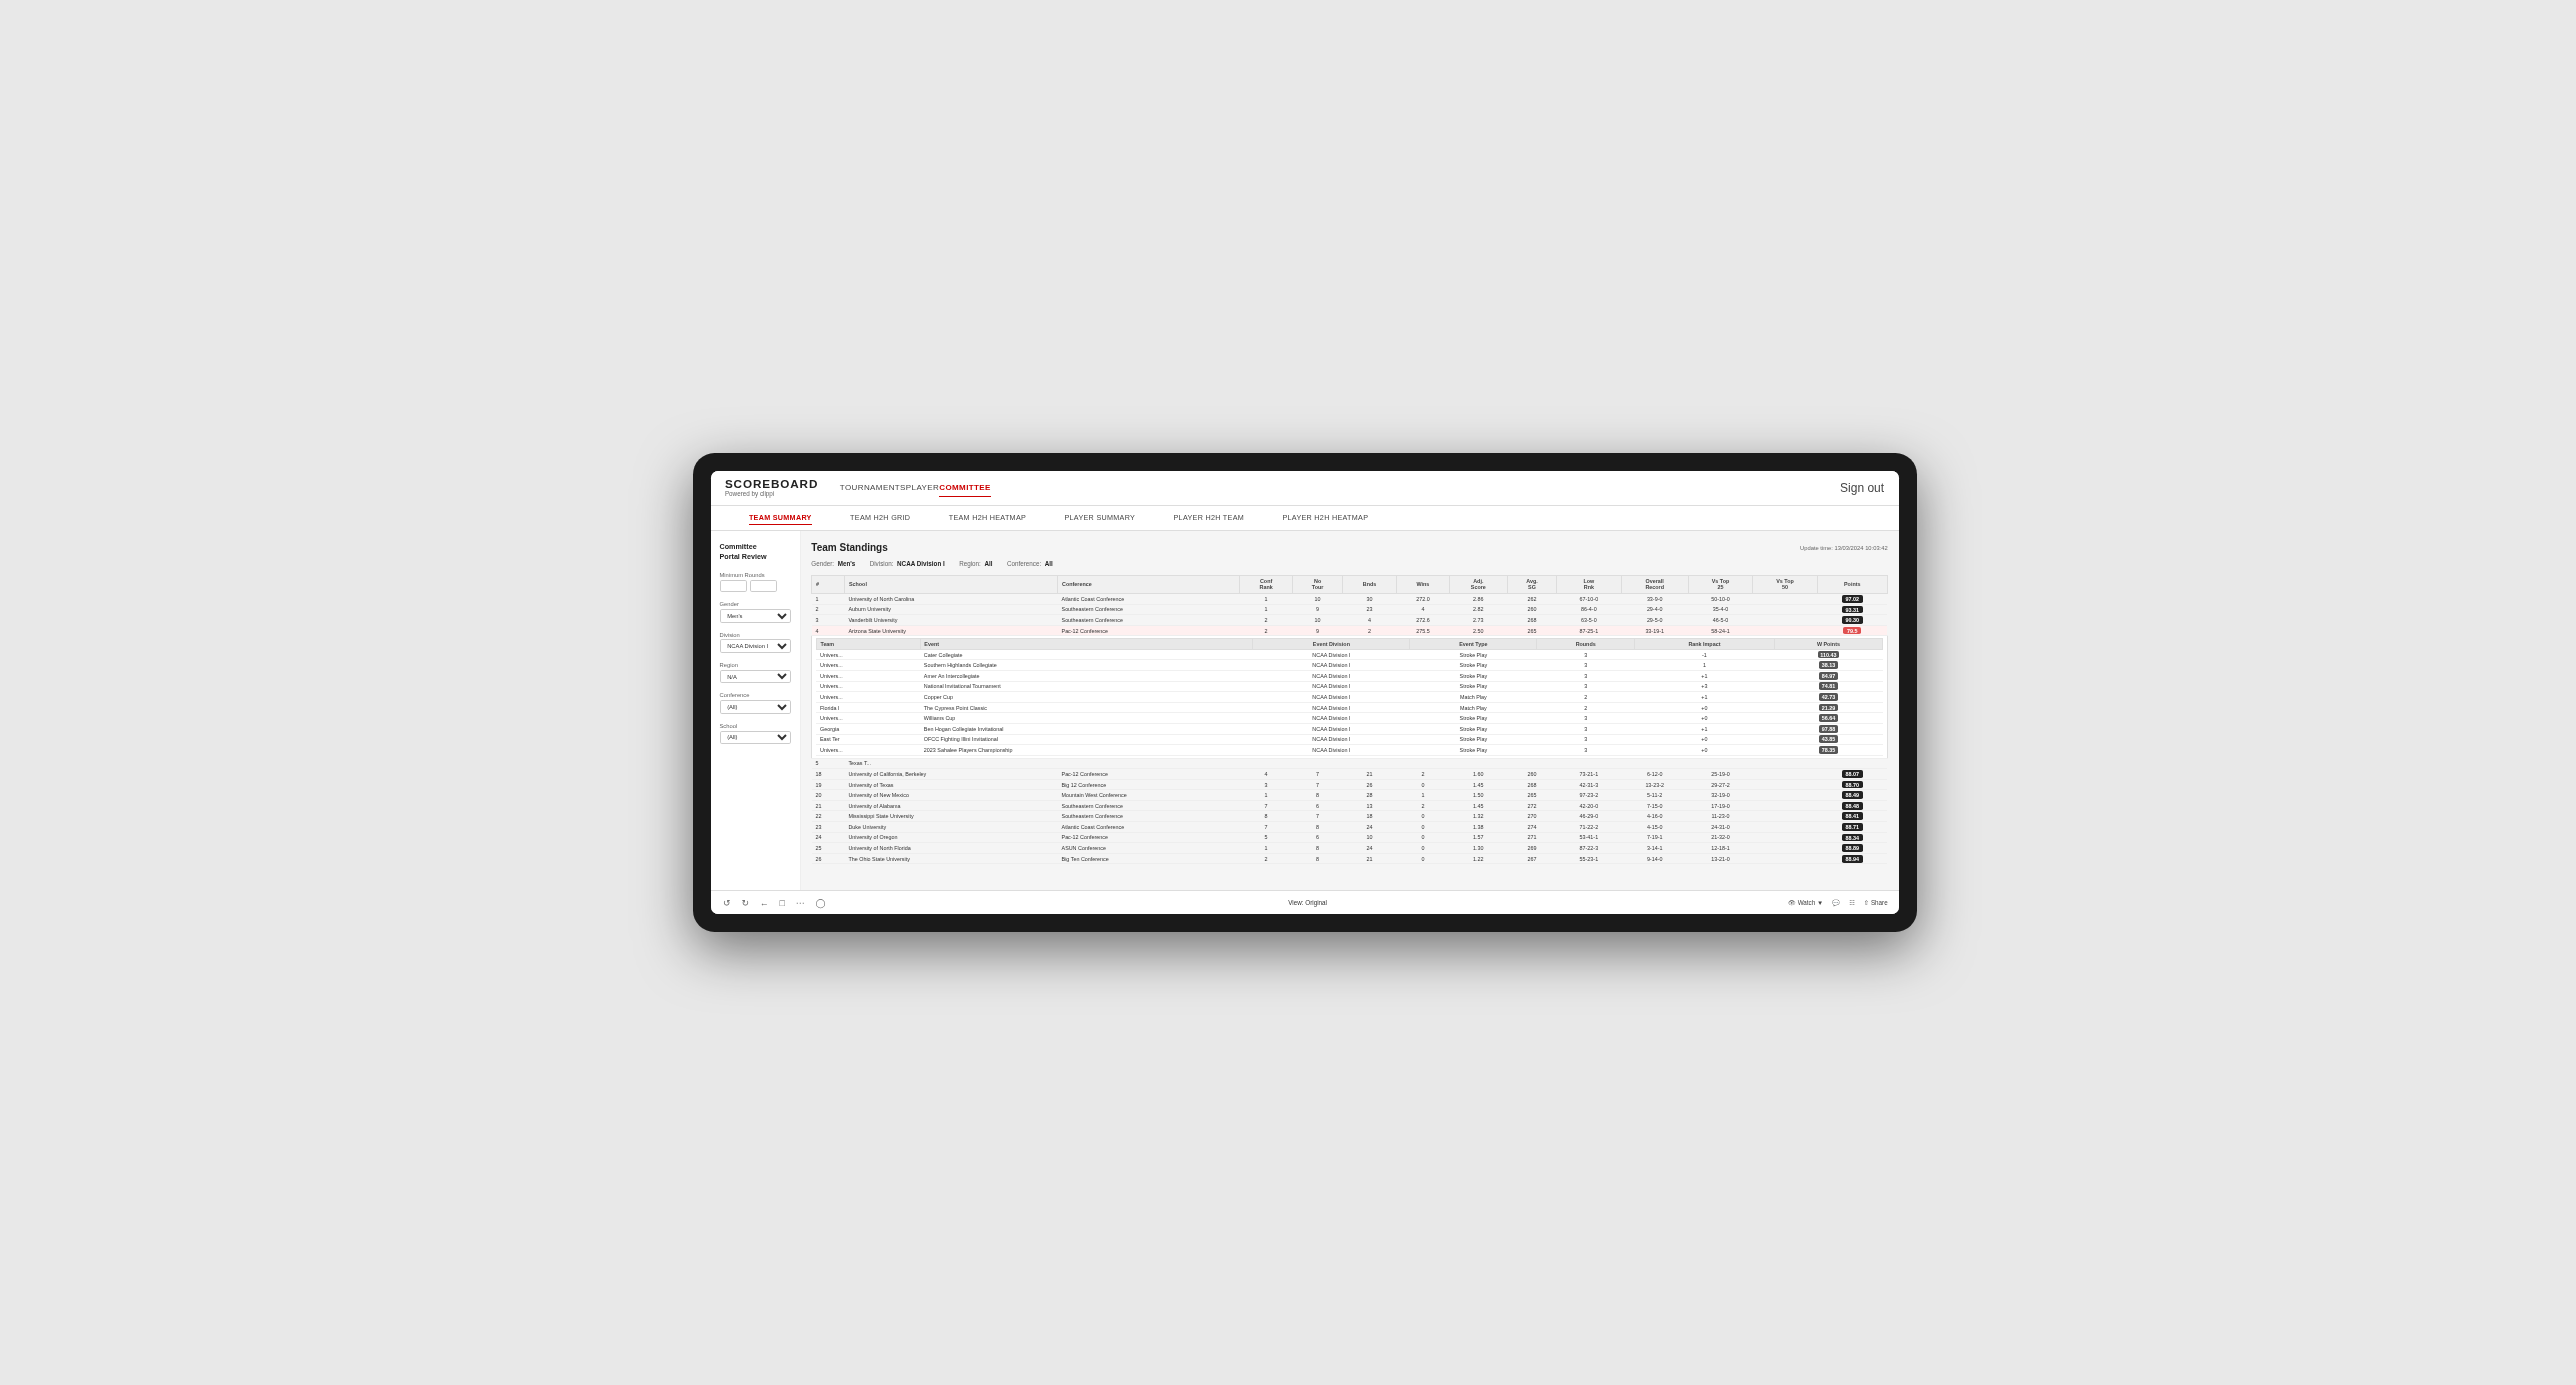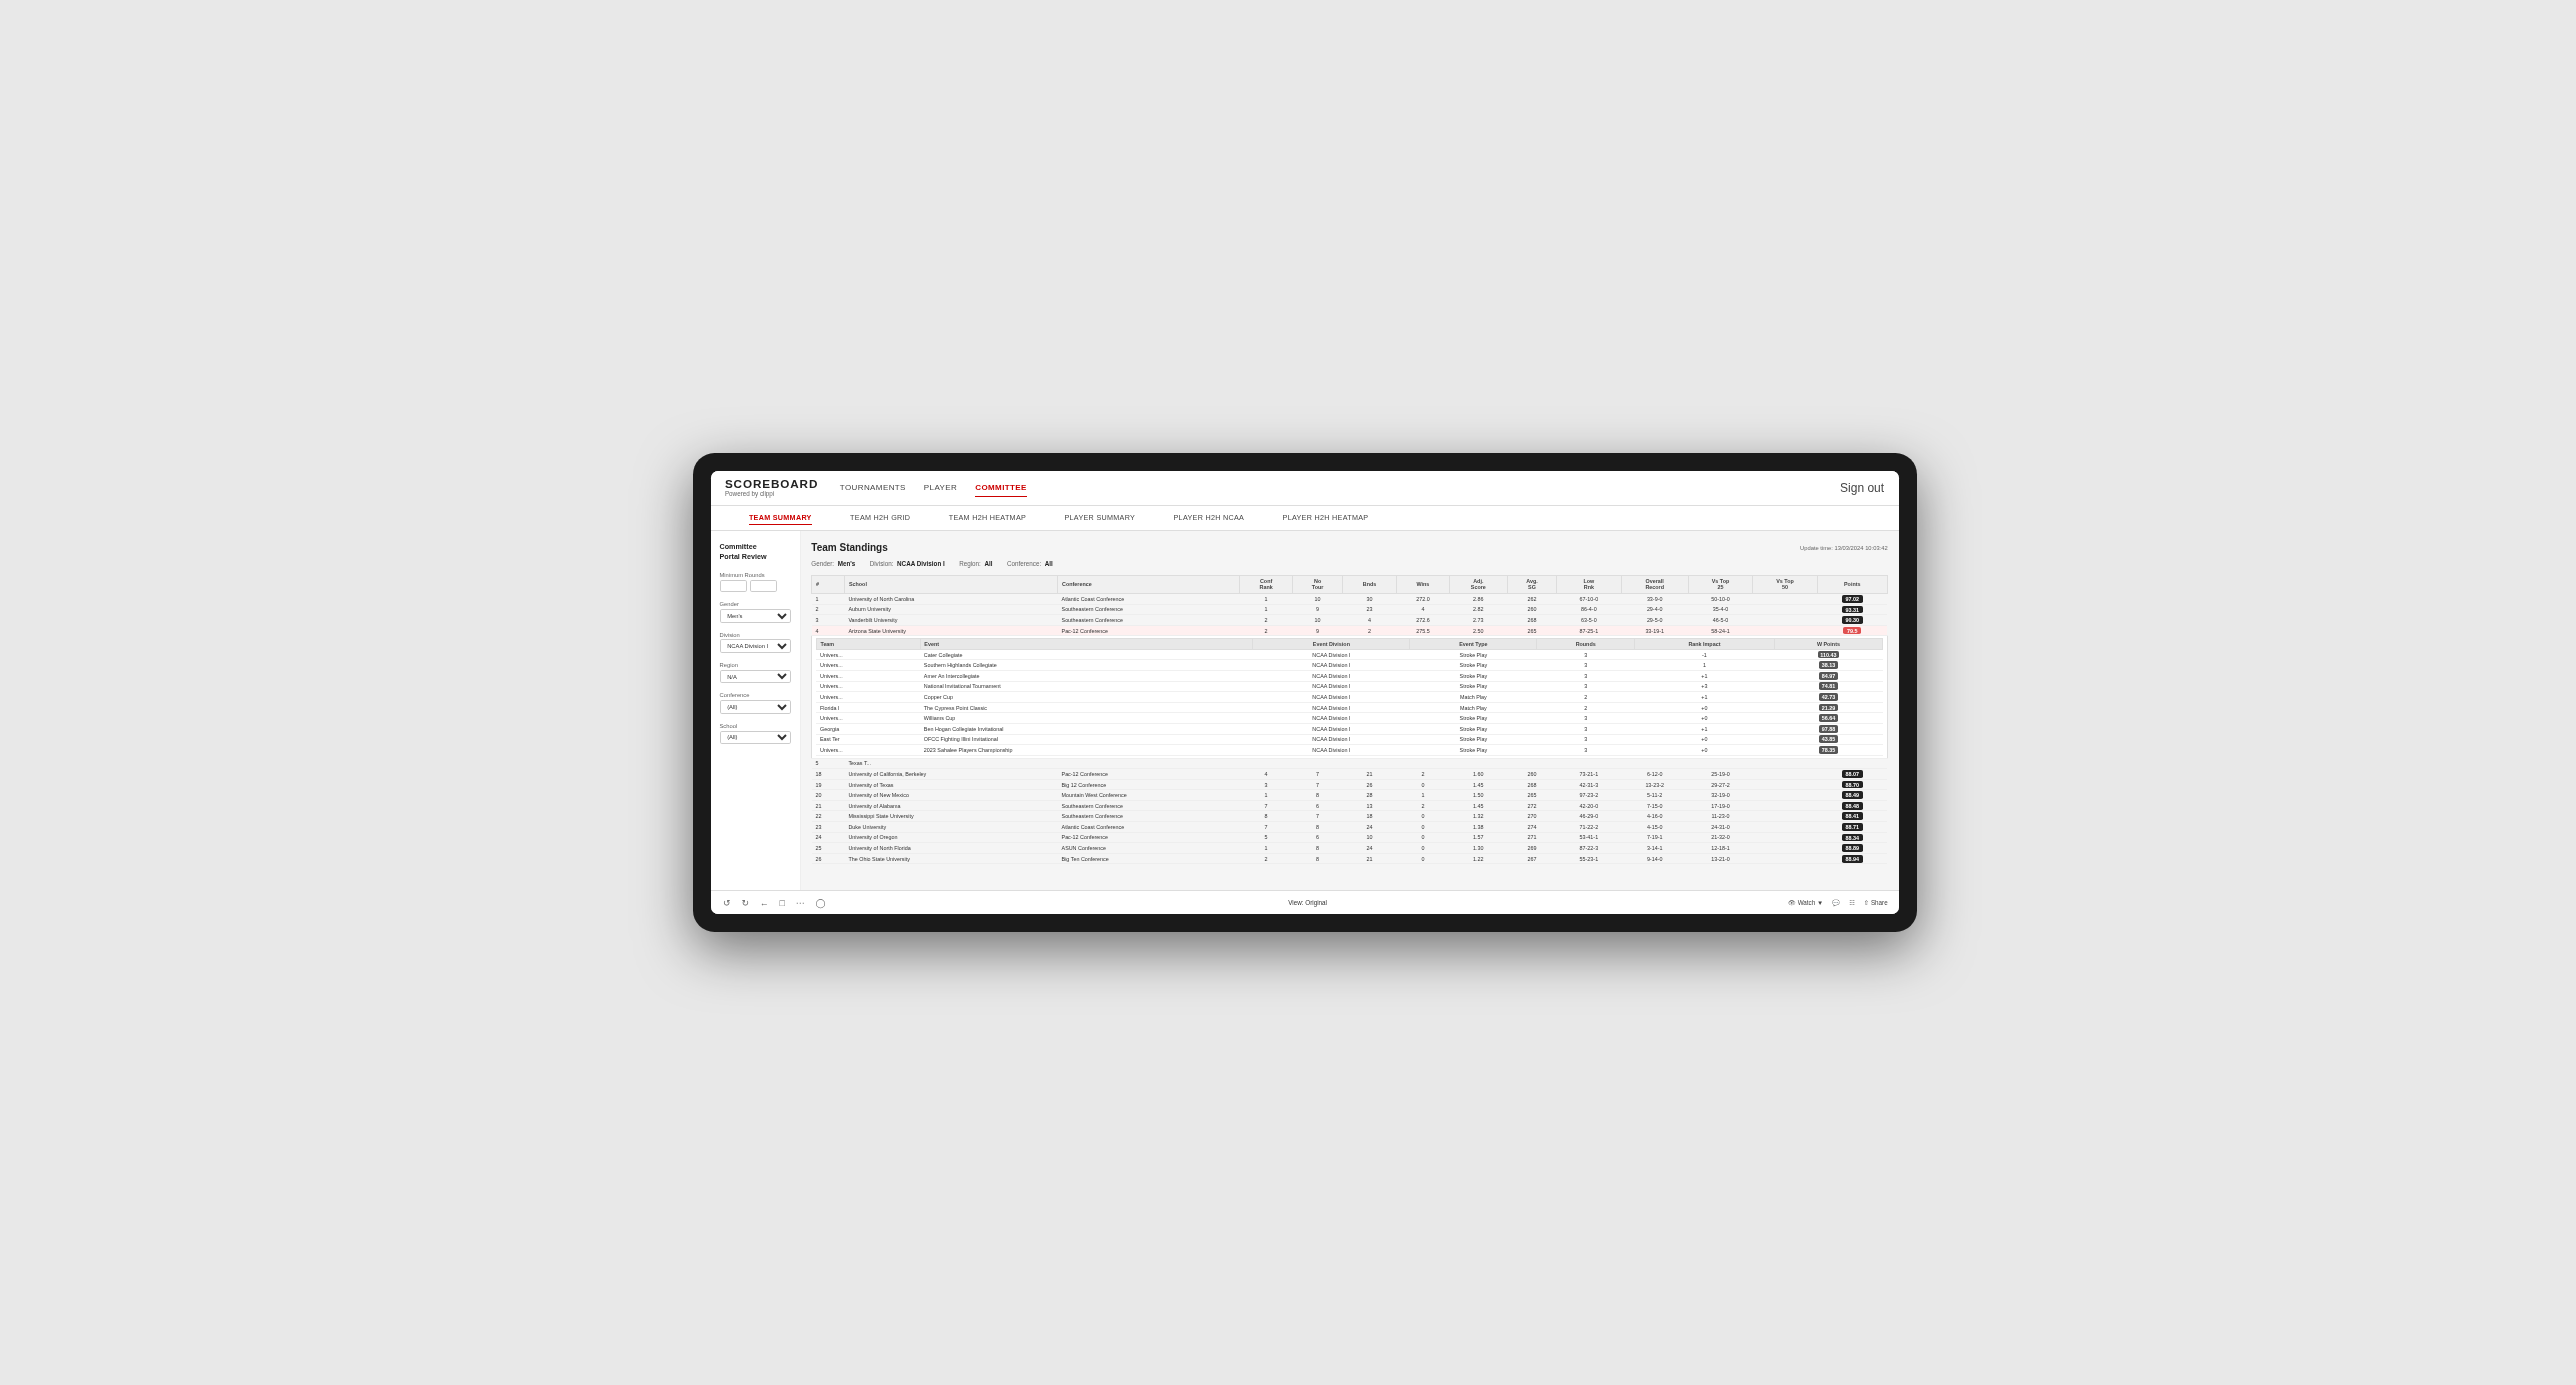--- a/index.html
+++ b/index.html
@@ -61,21 +61,20 @@
       color: #222;
     }
 
     .logo-subtitle {
       font-size: 6.3px;
       color: #666;
     }
 
     .nav-links {
       display: flex;
-      gap: 18px;
       flex: 1;
     }
 
     .nav-link {
       font-size: 8px;
       color: #444;
       cursor: pointer;
       padding: 3.6px 0;
       text-decoration: none;
       letter-spacing: 0.4px;
@@ -408,21 +407,21 @@
           <a class="nav-link active">COMMITTEE</a>
         </div>
         <span class="sign-out">Sign out</span>
       </div>
 
       <div class="sub-nav">
         <a class="sub-nav-link active">TEAM SUMMARY</a>
         <a class="sub-nav-link">TEAM H2H GRID</a>
         <a class="sub-nav-link">TEAM H2H HEATMAP</a>
         <a class="sub-nav-link">PLAYER SUMMARY</a>
-        <a class="sub-nav-link">PLAYER H2H NCAA</a>
+        <a class="sub-nav-link">PLAYER H2H TEAM</a>
         <a class="sub-nav-link">PLAYER H2H HEATMAP</a>
       </div>
 
       <div class="main-content">
 
         <div class="sidebar">
           <div class="sidebar-title">Committee<br>Portal Review</div>
 
           <div class="sidebar-section">
             <div class="sidebar-label">Minimum Rounds</div>

